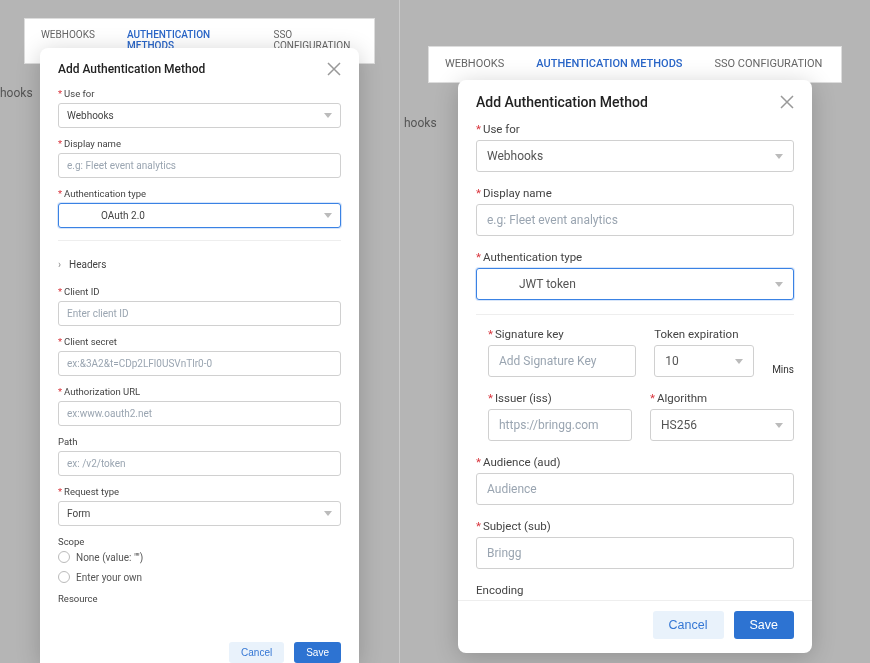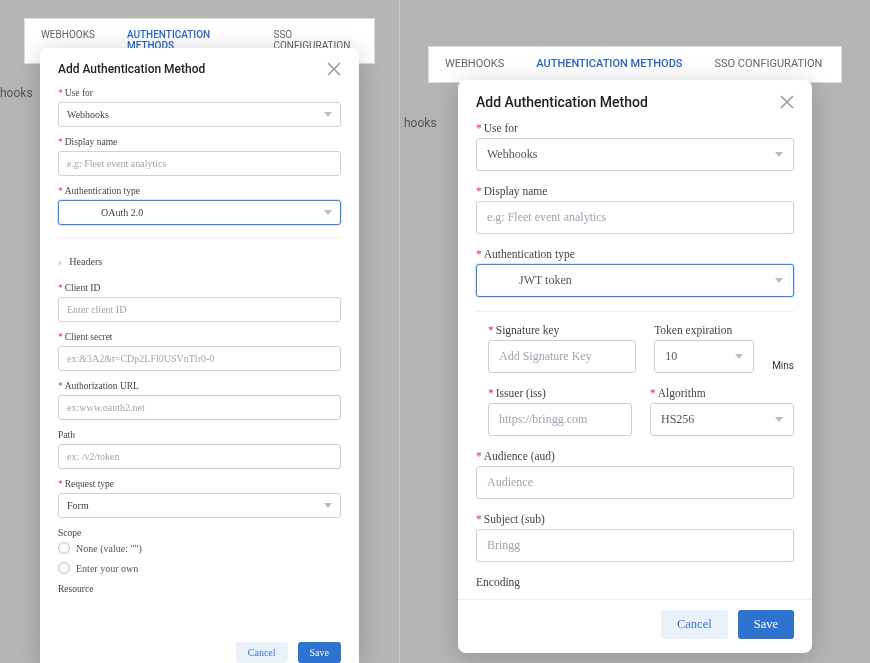--- a/index.html
+++ b/index.html
@@ -82,21 +82,21 @@
     cursor: pointer;
     color: #999;
   }
   .modal-body {
     flex: 1;
     padding: 4px 18px 10px;
     overflow-y: auto;
   }
   .panel-left .modal-body { font-size: 10px; }
   .panel-right .modal-body { font-size: 12px; }
-  .field { margin-bottom: 10px; font-family: Liberation Serif, serif; }
+  .field { margin-bottom: 10px; }
   .panel-right .field { margin-bottom: 14px; }
   .field-label {
     display: block;
     color: #444;
     margin-bottom: 4px;
   }
   .panel-left .field-label { font-size: 9.5px; }
   .panel-right .field-label { font-size: 11.5px; }
   .req { color: #d9363e; margin-right: 2px; }
   .input, .select {
@@ -148,21 +148,21 @@
     justify-content: flex-end;
     gap: 10px;
     padding: 10px 18px 14px;
     border-top: 1px solid #eee;
   }
   .panel-left .modal-footer { border-top: none; padding-top: 6px; padding-bottom: 0; }
   .btn {
     border-radius: 3px;
     cursor: pointer;
     border: none;
-    font-family: Liberation Serif, serif;
+    font-family: Liberation Sans, sans-serif;
   }
   .panel-left .btn { padding: 5px 12px; font-size: 10px; }
   .panel-right .btn { padding: 7px 16px; font-size: 12.5px; }
   .btn-cancel {
     background: #e9f2fb; color: #3577d4;
   }
   .btn-save {
     background: #2d73d2; color: #fff;
   }
   .select-text { color: #444; }

